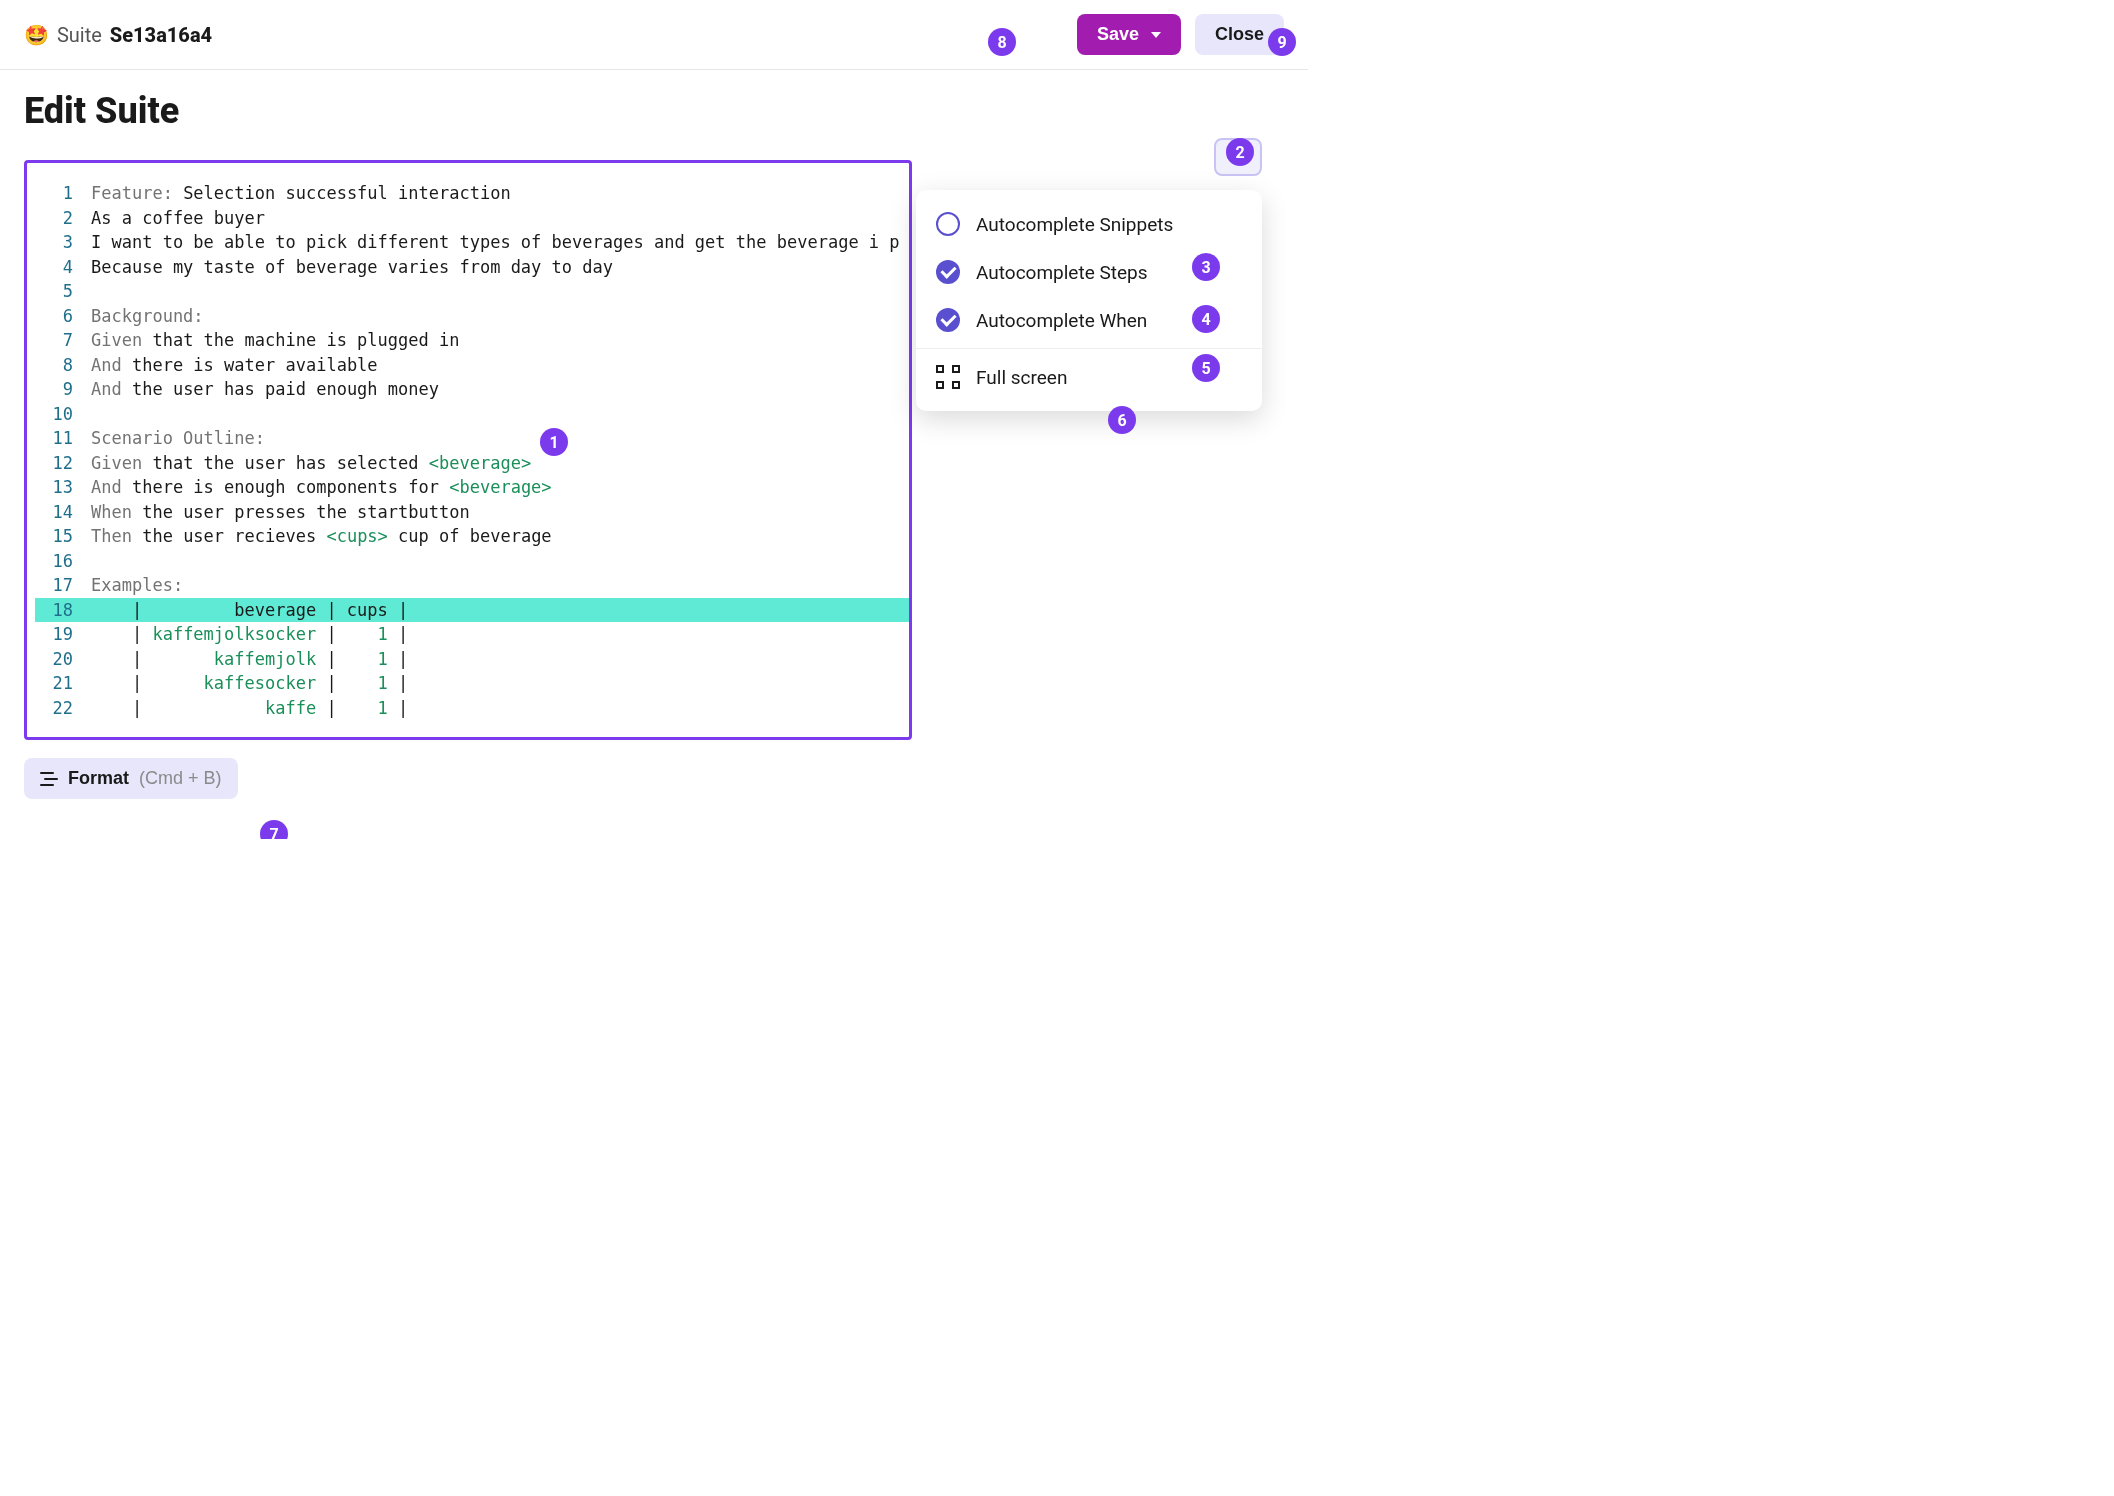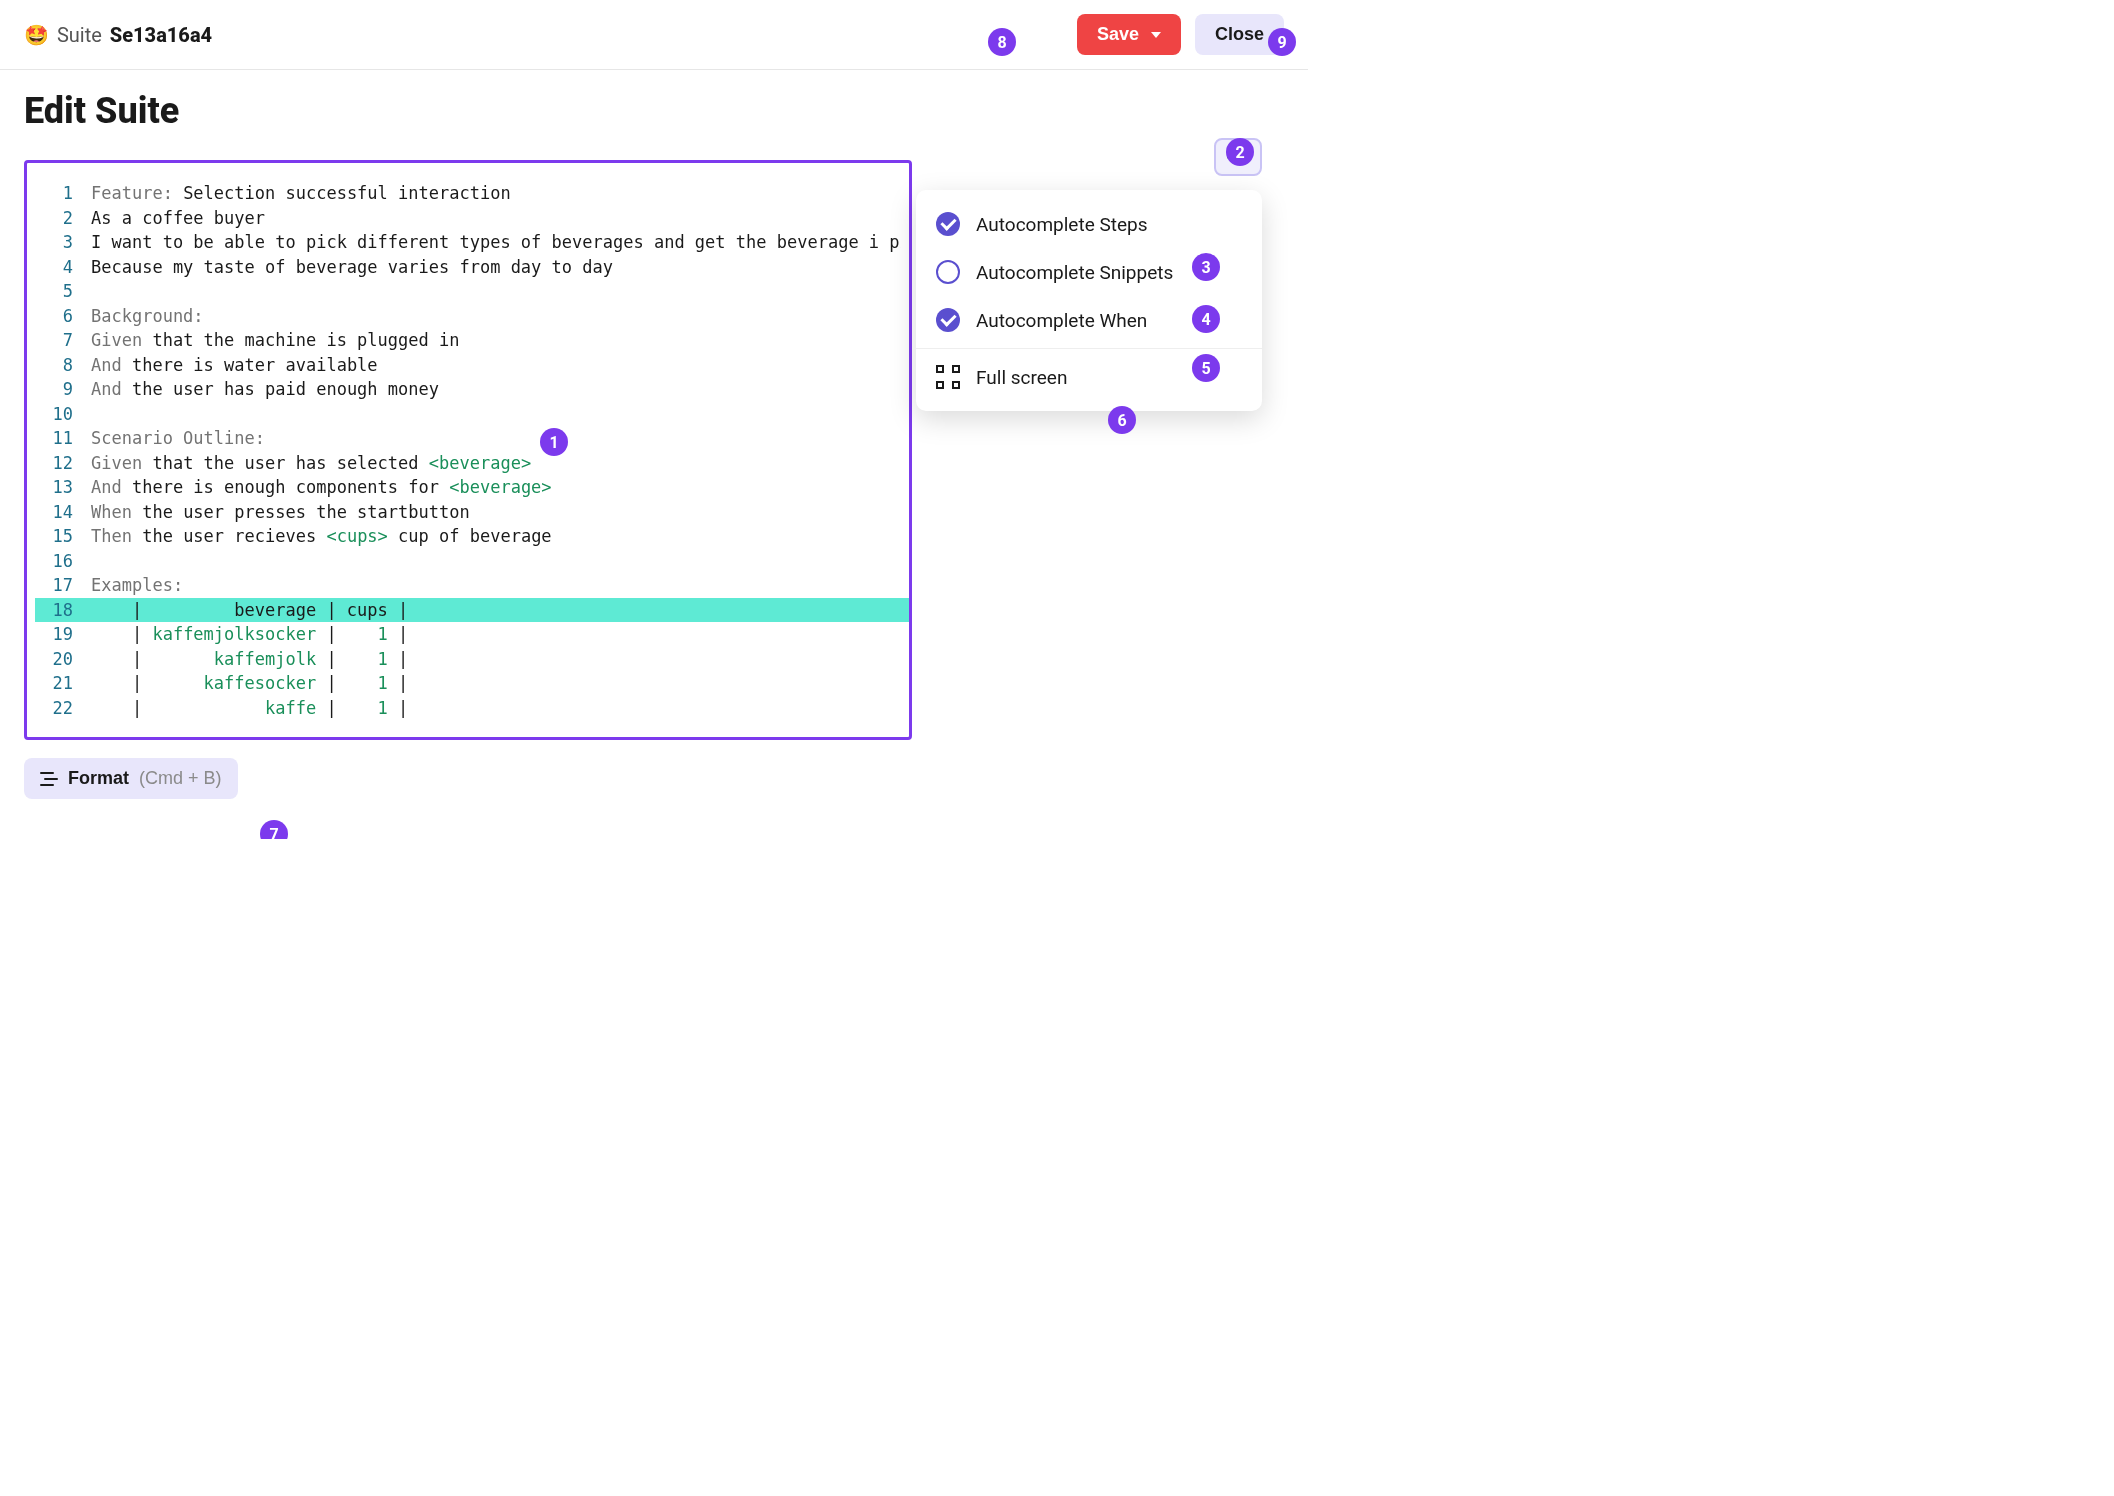--- a/index.html
+++ b/index.html
@@ -31,21 +31,21 @@
     border: none;
     border-radius: 8px;
     padding: 10px 20px;
     font-size: 18px;
     font-weight: 600;
     cursor: pointer;
     display: inline-flex;
     align-items: center;
     gap: 12px;
   }
-  .btn-primary { background: #ef4444; color: #fff; }
+  .btn-primary { background: #a21caf; color: #fff; }
   .btn-primary .caret {
     width: 0; height: 0;
     border-left: 5px solid transparent;
     border-right: 5px solid transparent;
     border-top: 6px solid #fff;
   }
   .btn-secondary { background: #e8e6fb; color: #1a1a1a; }
   .content { padding: 20px 24px 40px; }
   h1.page-title { font-size: 36px; font-weight: 800; margin-bottom: 28px; color: #1a1a1a; }
   .editor-row { position: relative; }
@@ -217,26 +217,26 @@
     <div class="more-btn">
       <span>•••</span>
     </div>
 
     <div class="editor-frame">
       <div class="code-area" id="code-area"><div class="code-line"><span class="gutter">1</span><span class="code-content"><span class="kw">Feature:</span><span class="plain"> Selection successful interaction</span></span></div><div class="code-line"><span class="gutter">2</span><span class="code-content"><span class="plain">As a coffee buyer</span></span></div><div class="code-line"><span class="gutter">3</span><span class="code-content"><span class="plain">I want to be able to pick different types of beverages and get the beverage i picke</span></span></div><div class="code-line"><span class="gutter">4</span><span class="code-content"><span class="plain">Because my taste of beverage varies from day to day</span></span></div><div class="code-line"><span class="gutter">5</span><span class="code-content">&nbsp;</span></div><div class="code-line"><span class="gutter">6</span><span class="code-content"><span class="kw">Background:</span></span></div><div class="code-line"><span class="gutter">7</span><span class="code-content"><span class="kw">Given</span><span class="plain"> that the machine is plugged in</span></span></div><div class="code-line"><span class="gutter">8</span><span class="code-content"><span class="kw">And</span><span class="plain"> there is water available</span></span></div><div class="code-line"><span class="gutter">9</span><span class="code-content"><span class="kw">And</span><span class="plain"> the user has paid enough money</span></span></div><div class="code-line"><span class="gutter">10</span><span class="code-content">&nbsp;</span></div><div class="code-line"><span class="gutter">11</span><span class="code-content"><span class="kw">Scenario Outline:</span></span></div><div class="code-line"><span class="gutter">12</span><span class="code-content"><span class="kw">Given</span><span class="plain"> that the user has selected </span><span class="param">&lt;beverage&gt;</span></span></div><div class="code-line"><span class="gutter">13</span><span class="code-content"><span class="kw">And</span><span class="plain"> there is enough components for </span><span class="param">&lt;beverage&gt;</span></span></div><div class="code-line"><span class="gutter">14</span><span class="code-content"><span class="kw">When</span><span class="plain"> the user presses the startbutton</span></span></div><div class="code-line"><span class="gutter">15</span><span class="code-content"><span class="kw">Then</span><span class="plain"> the user recieves </span><span class="param">&lt;cups&gt;</span><span class="plain"> cup of beverage</span></span></div><div class="code-line"><span class="gutter">16</span><span class="code-content">&nbsp;</span></div><div class="code-line"><span class="gutter">17</span><span class="code-content"><span class="kw">Examples:</span></span></div><div class="code-line row-hl"><span class="gutter">18</span><span class="code-content"><span class="plain">    |         beverage | cups |</span></span></div><div class="code-line"><span class="gutter">19</span><span class="code-content"><span class="plain">    | </span><span class="param">kaffemjolksocker</span><span class="plain"> |    </span><span class="param">1</span><span class="plain"> |</span></span></div><div class="code-line"><span class="gutter">20</span><span class="code-content"><span class="plain">    |       </span><span class="param">kaffemjolk</span><span class="plain"> |    </span><span class="param">1</span><span class="plain"> |</span></span></div><div class="code-line"><span class="gutter">21</span><span class="code-content"><span class="plain">    |      </span><span class="param">kaffesocker</span><span class="plain"> |    </span><span class="param">1</span><span class="plain"> |</span></span></div><div class="code-line"><span class="gutter">22</span><span class="code-content"><span class="plain">    |            </span><span class="param">kaffe</span><span class="plain"> |    </span><span class="param">1</span><span class="plain"> |</span></span></div></div>
     </div>
 
     <div class="dropdown">
       <div class="dropdown-item">
+        <span class="check-circle check-off"></span>
+        <span>Autocomplete Snippets</span>
+      </div>
+      <div class="dropdown-item">
         <span class="check-circle check-on"></span>
         <span>Autocomplete Steps</span>
-      </div>
-      <div class="dropdown-item">
-        <span class="check-circle check-off"></span>
-        <span>Autocomplete Snippets</span>
       </div>
       <div class="dropdown-item">
         <span class="check-circle check-on"></span>
         <span>Autocomplete When</span>
       </div>
       <div class="dropdown-divider"></div>
       <div class="dropdown-item">
         <span class="fullscreen-icon">
           <span class="fs-tl"></span>
             <span class="fs-tr"></span>

